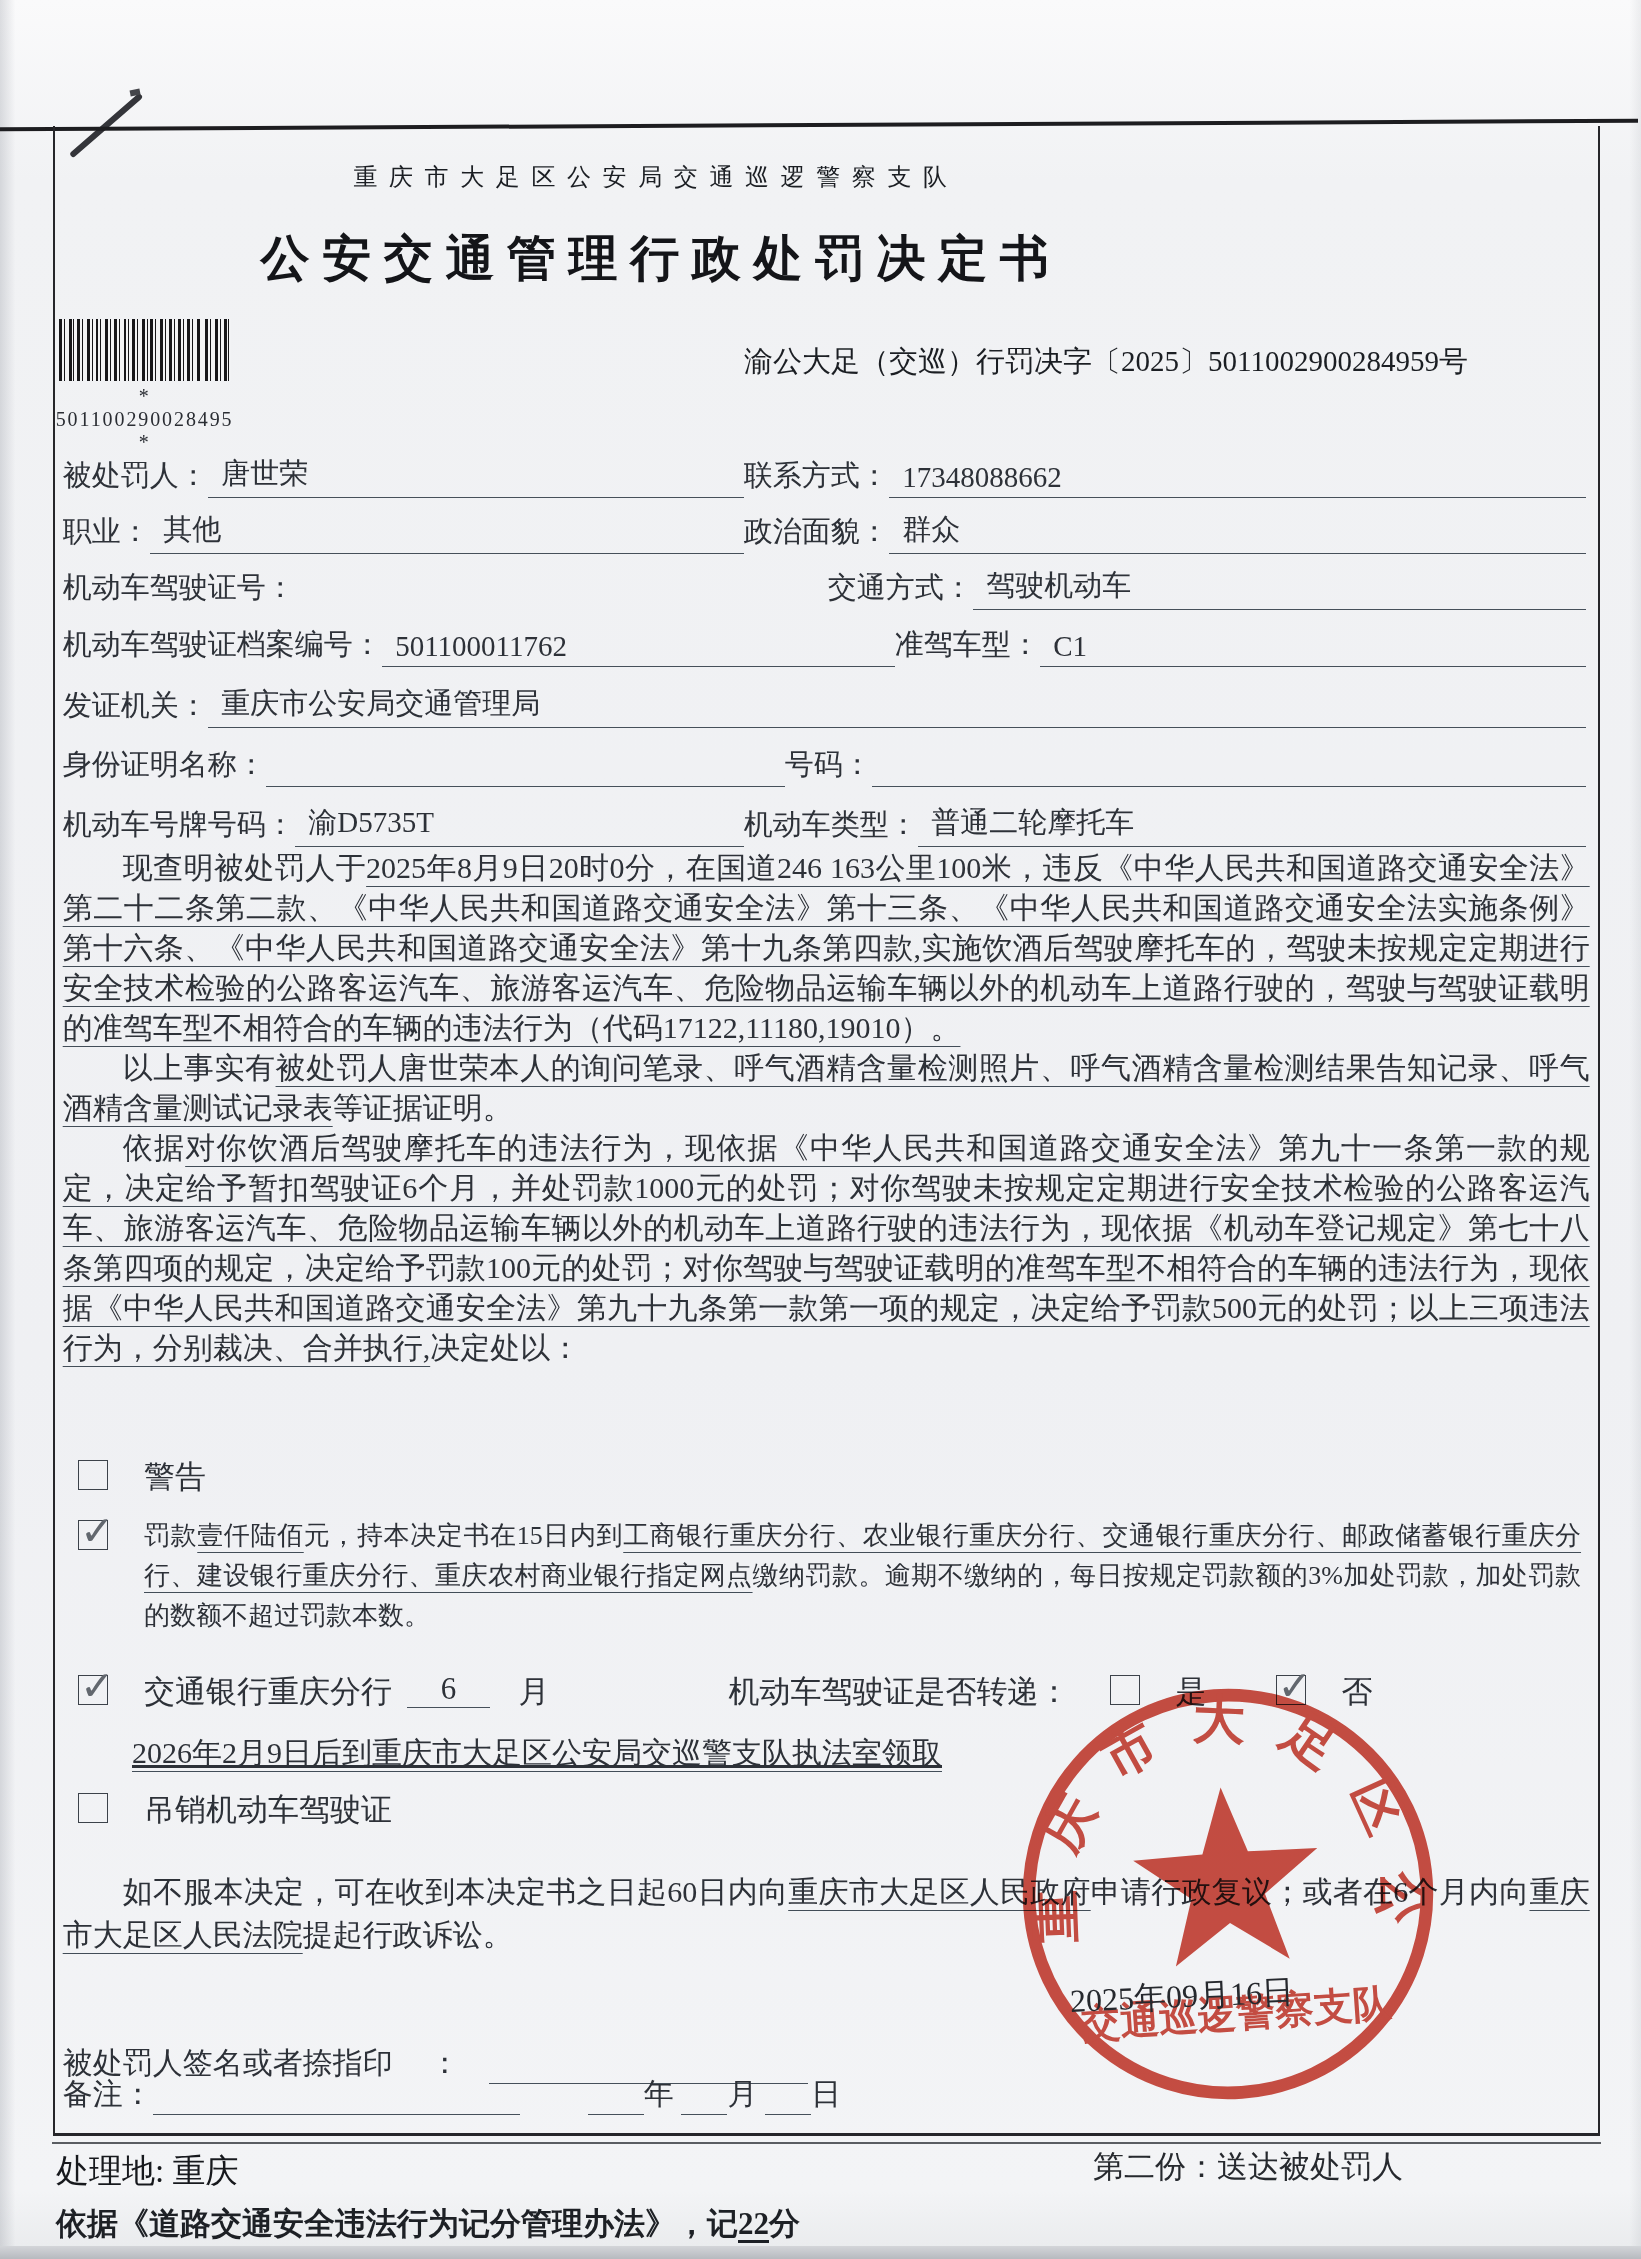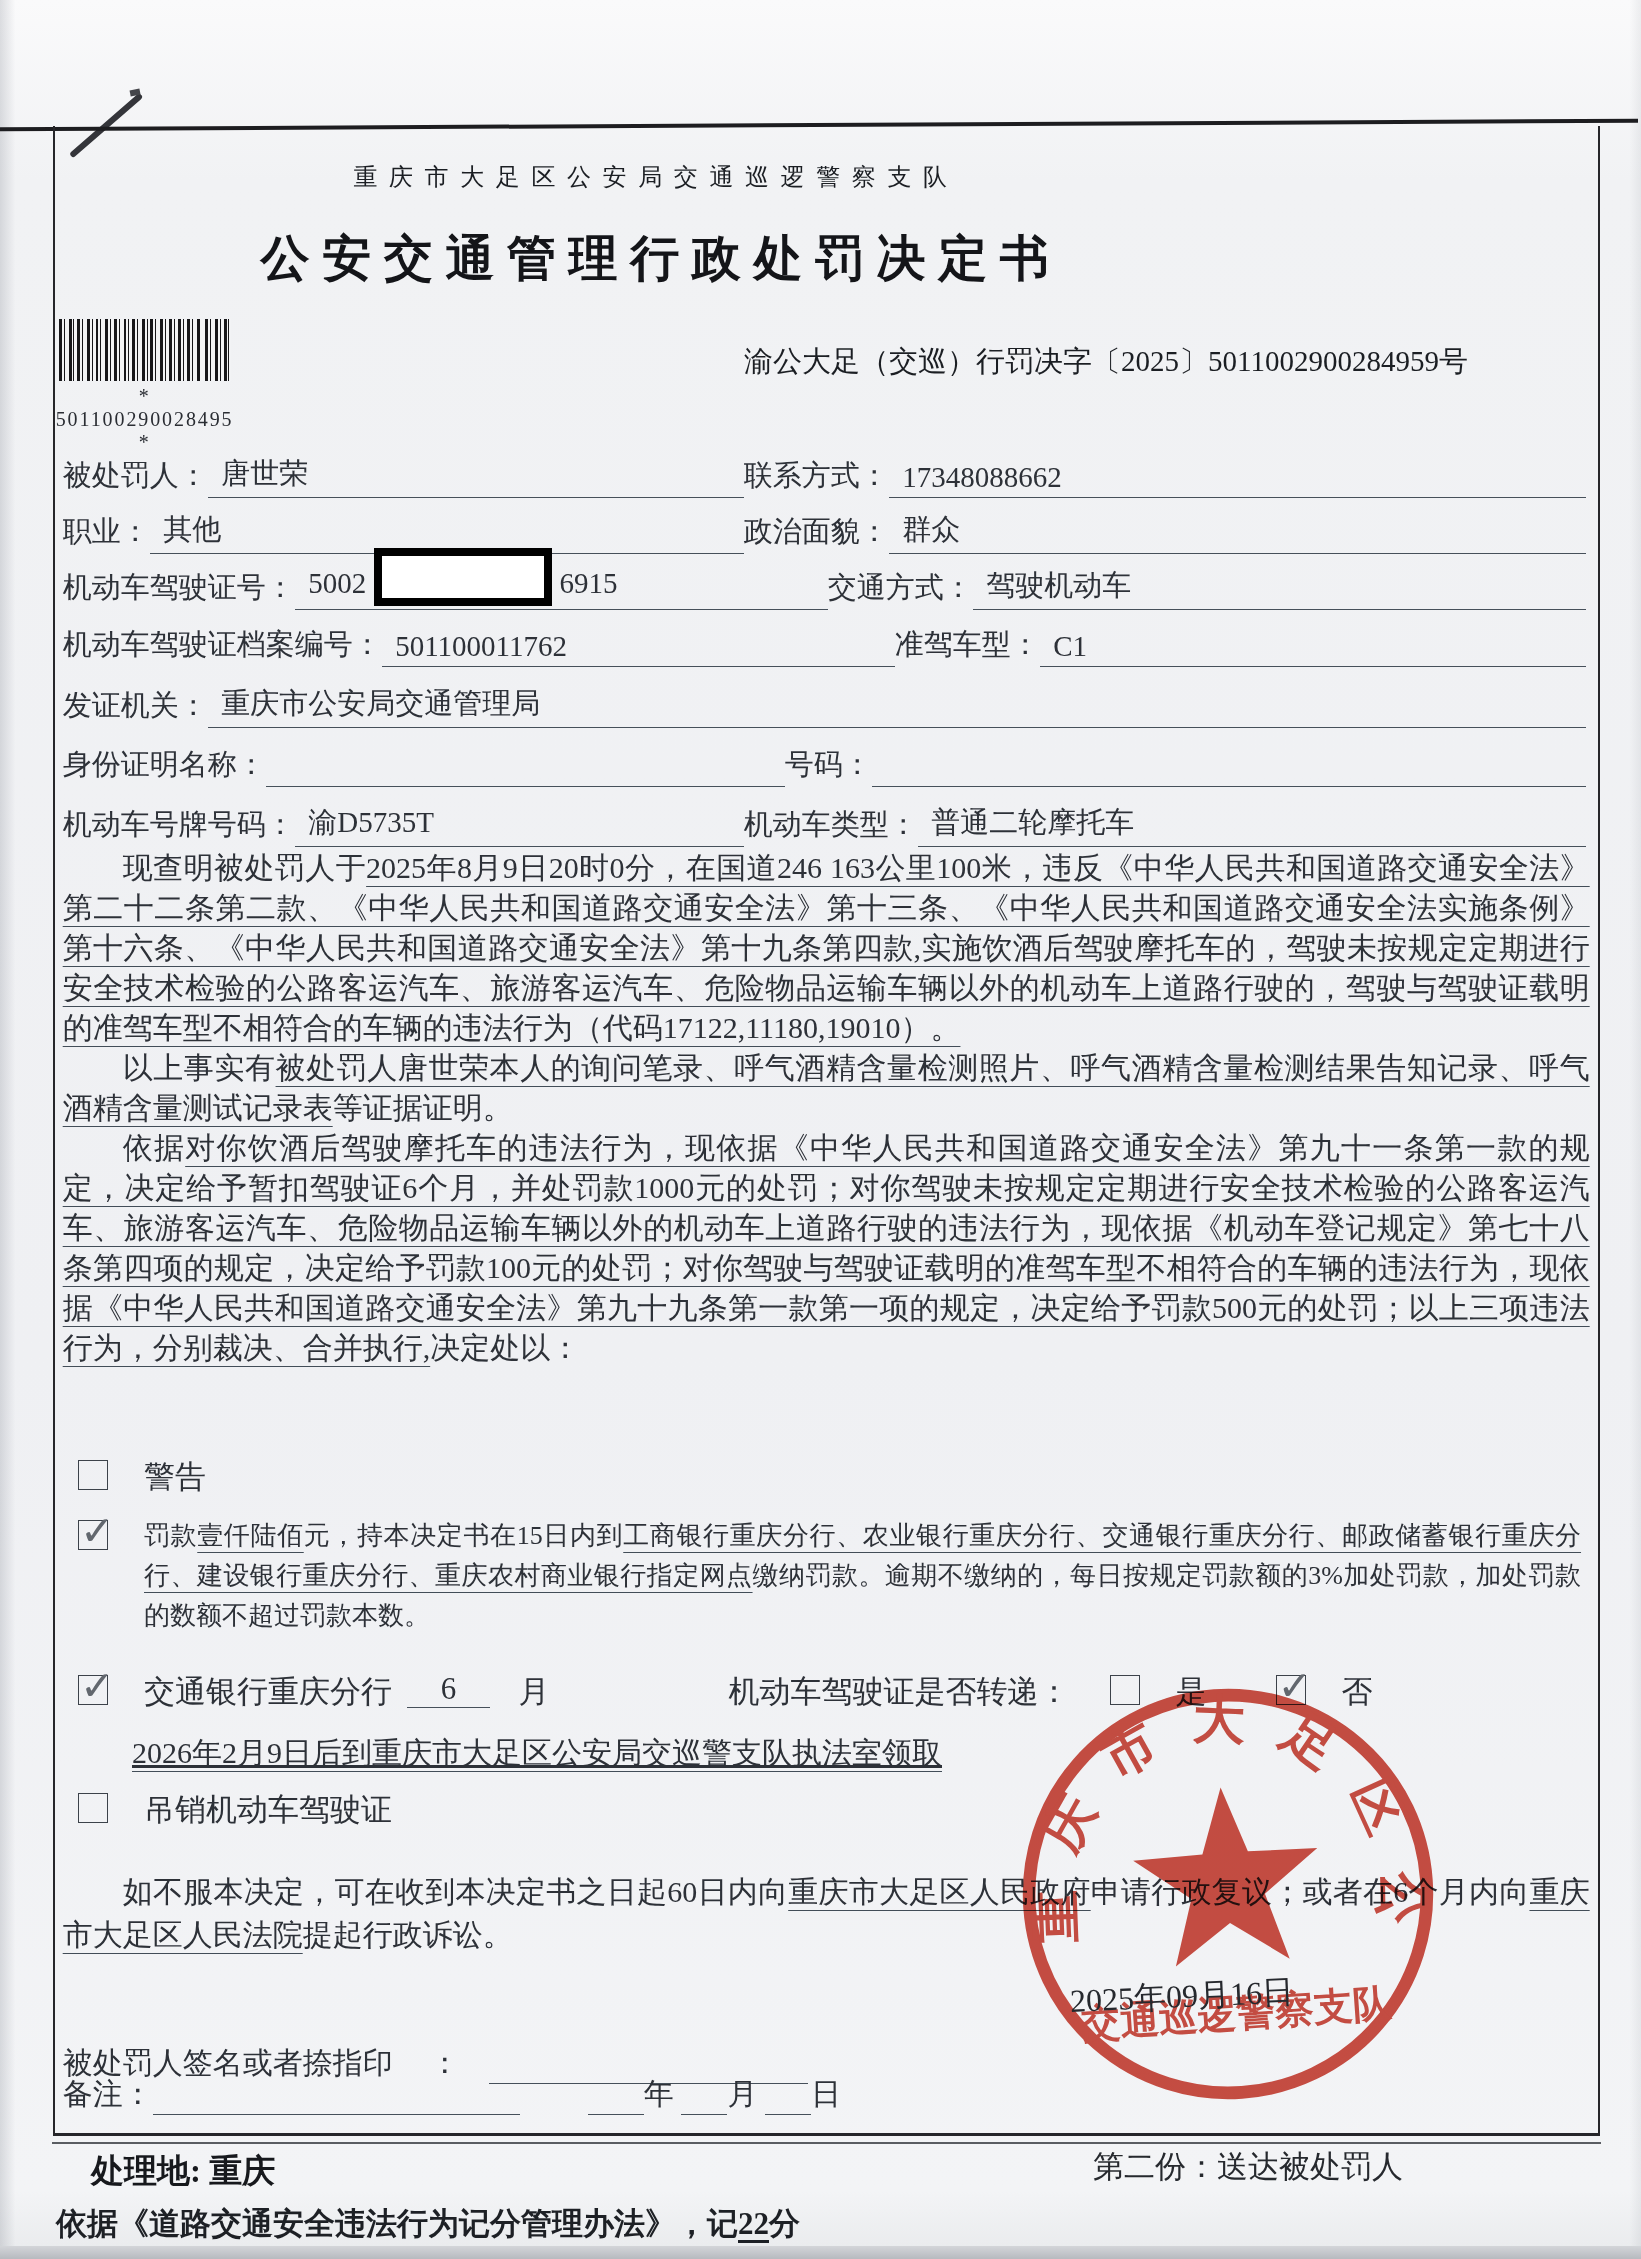--- a/index.html
+++ b/index.html
@@ -76,21 +76,21 @@
   .pickup{position:absolute;left:77px;font-size:30px;text-decoration:underline;}
   .appeal{position:absolute;top:1744px;left:7.7px;width:1527px;font-size:30px;line-height:43px;text-align:justify;text-indent:2em;}
   .sign-row{position:absolute;top:1889px;left:7.7px;font-size:30px;display:flex;align-items:flex-end;margin-top:28px;}
   .remark-row{position:absolute;top:1948px;left:7.7px;font-size:30px;display:flex;align-items:flex-end;}
   .blank{display:inline-block;border-bottom:1.9px solid var(--line);height:33px;}
 
   .stamp{position:absolute;left:1000px;top:1666px;width:456px;height:456px;
     mix-blend-mode:multiply;opacity:.88;transform:rotate(-4deg);}
   .stamp-date{position:absolute;left:1070px;top:1975px;font-size:32px;color:#26292e;transform:rotate(-2.5deg);white-space:nowrap;}
 
-  .foot-place{position:absolute;left:56px;top:2149px;font-size:33px;font-weight:700;color:#17191d;margin-left:35px;}
+  .foot-place{position:absolute;left:56px;top:2149px;font-size:33px;font-weight:400;color:#17191d;}
   .foot-copy{position:absolute;left:1093px;top:2146px;font-size:31px;color:#26292e;}
   .foot-points{position:absolute;left:56px;top:2203px;font-size:31px;font-weight:700;color:#1d2025;}
   .points-num{text-decoration:underline;text-underline-offset:5.8px;}
 </style>
 </head>
 <body>
 
 <div class="paper">
 
   <div class="pen-mark"></div>
@@ -126,23 +126,20 @@
       </div>
       <div class="fcell grow">
         <span class="flabel">政治面貌：</span>
         <span class="fval">群众</span>
       </div>
     </div>
 
     <div class="frow" style="top:438px">
       <div class="fcell" style="width:765px">
         <span class="flabel">机动车驾驶证号：</span>
-        <span class="fval">
-          <span>5002</span><span class="redact"></span><span>6915</span>
-        </span>
       </div>
       <div class="fcell grow">
         <span class="flabel">交通方式：</span>
         <span class="fval">驾驶机动车</span>
       </div>
     </div>
 
     <div class="frow" style="top:495px">
       <div class="fcell" style="width:832px">
         <span class="flabel">机动车驾驶证档案编号：</span>

